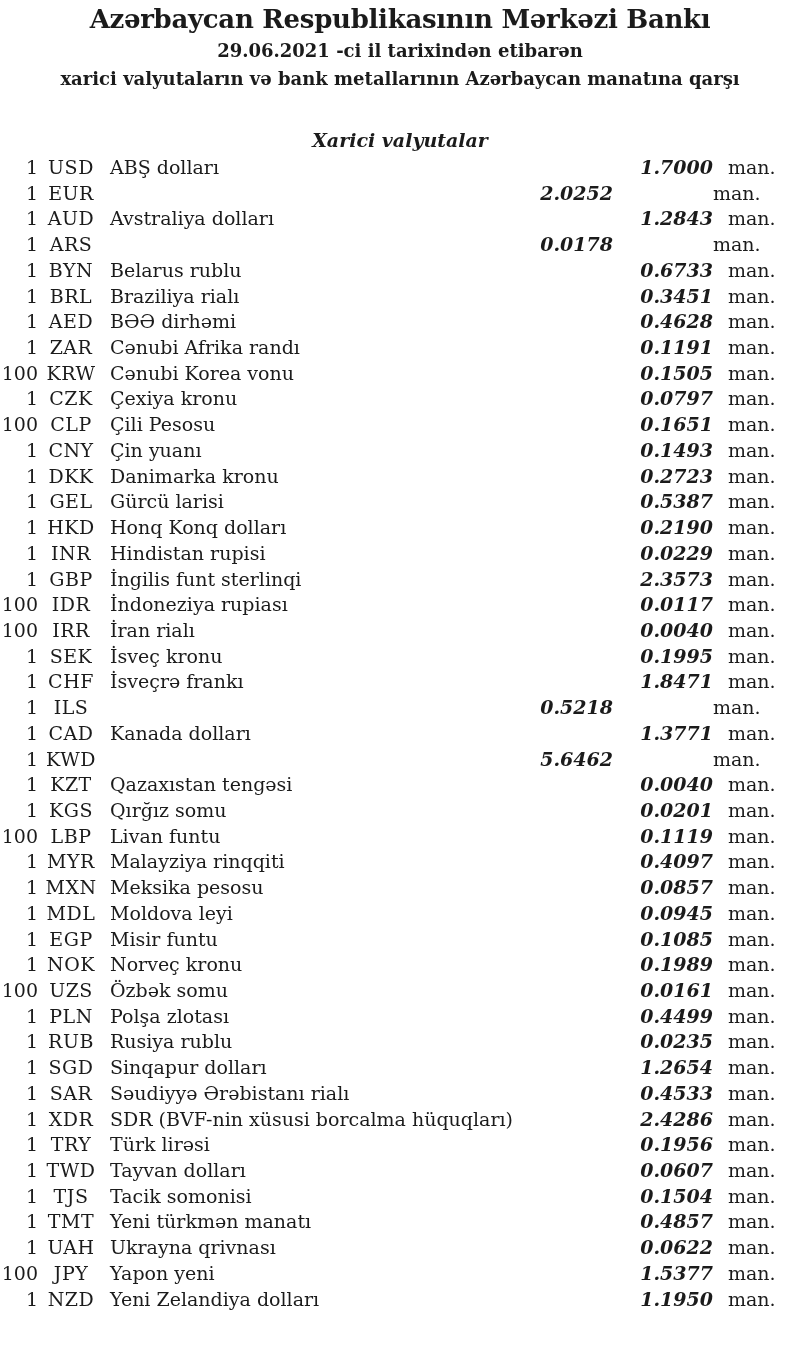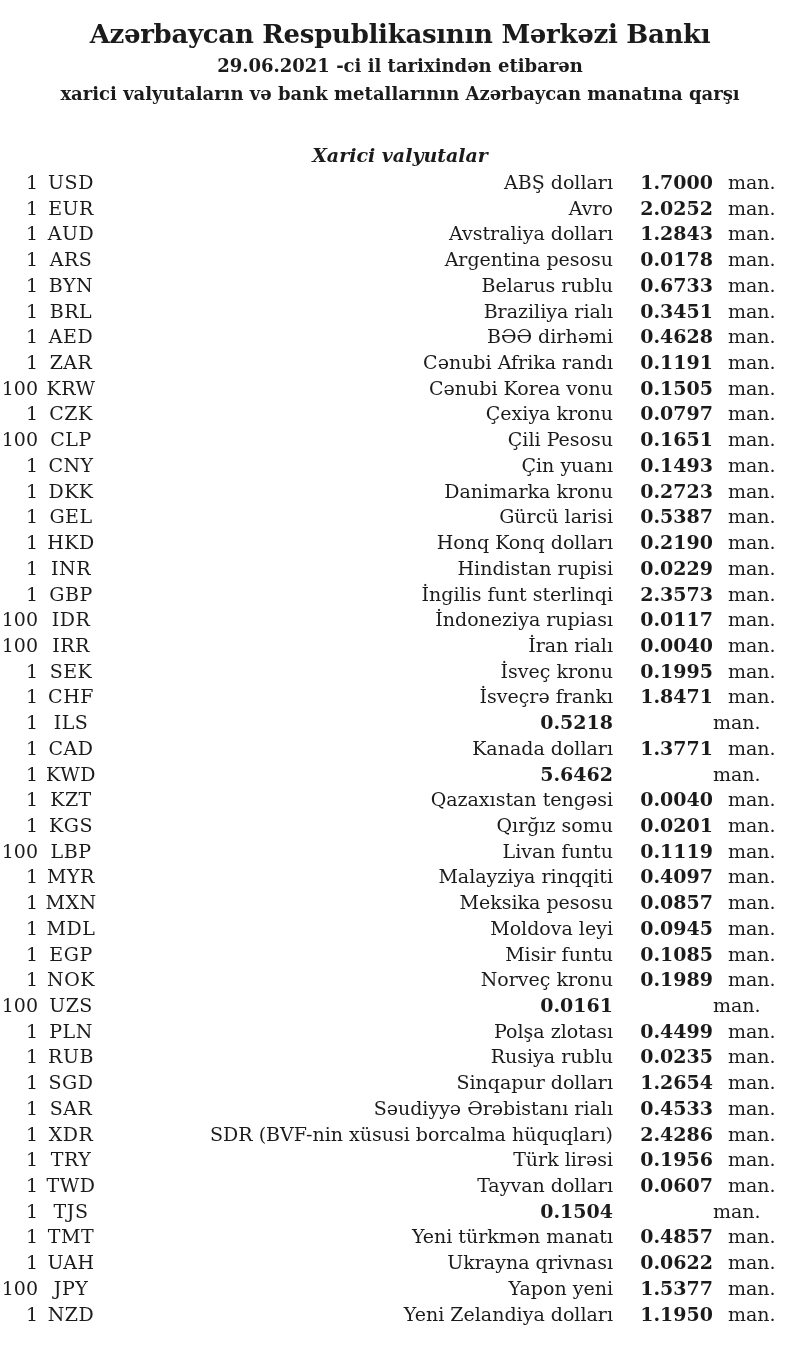--- a/index.html
+++ b/index.html
@@ -7,21 +7,21 @@
   .page {
     position: relative;
     width: 800px;
     height: 1348px;
     margin: 0 auto;
     background: #ffffff;
     color: #1b1b1b;
     font-family: "DejaVu Serif", "Liberation Serif", serif;
     overflow: hidden;
   }
-  header { padding-top: 16px; text-align: center; }
+  header { padding-top: 1px; text-align: center; }
   .bank-title {
     font-size: 26px;
     line-height: 36px;
     font-weight: bold;
     letter-spacing: -0.3px;
   }
   .sub-line {
     font-size: 18px;
     line-height: 28px;
     font-weight: bold;
@@ -44,22 +44,22 @@
   .row {
     display: grid;
     grid-template-columns: 38px 66px 1fr 100px 15px 47px;
     height: 25.73px;
     align-items: baseline;
     font-size: 19px;
     line-height: 25.73px;
   }
   .cell-qty   { text-align: right; }
   .cell-code  { text-align: center; letter-spacing: 0.5px; }
-  .cell-name  { text-align: right; padding-left: 6px; white-space: nowrap; margin-left: 31px; }
-  .cell-rate  { text-align: right; font-weight: bold; }
+  .cell-name  { text-align: left; padding-left: 6px; white-space: nowrap; }
+  .cell-rate  { text-align: right; font-weight: bold; font-style: italic; }
   .cell-gap   { }
   .cell-unit  { text-align: right; }
 </style>
 </head>
 <body>
 
 <div class="page">
 
   <header>
     <div class="bank-title">Azərbaycan Respublikasının Mərkəzi Bankı</div>
@@ -75,39 +75,37 @@
       <span class="cell-code">USD</span>
       <span class="cell-name">ABŞ dolları</span>
       <span class="cell-rate">1.7000</span>
       <span class="cell-gap"></span>
       <span class="cell-unit">man.</span>
     </div>
 
     <div class="row">
       <span class="cell-qty">1</span>
       <span class="cell-code">EUR</span>
-      <span class="cell-name">Avro</span>
       <span class="cell-rate">2.0252</span>
       <span class="cell-gap"></span>
       <span class="cell-unit">man.</span>
     </div>
 
     <div class="row">
       <span class="cell-qty">1</span>
       <span class="cell-code">AUD</span>
       <span class="cell-name">Avstraliya dolları</span>
       <span class="cell-rate">1.2843</span>
       <span class="cell-gap"></span>
       <span class="cell-unit">man.</span>
     </div>
 
     <div class="row">
       <span class="cell-qty">1</span>
       <span class="cell-code">ARS</span>
-      <span class="cell-name">Argentina pesosu</span>
       <span class="cell-rate">0.0178</span>
       <span class="cell-gap"></span>
       <span class="cell-unit">man.</span>
     </div>
 
     <div class="row">
       <span class="cell-qty">1</span>
       <span class="cell-code">BYN</span>
       <span class="cell-name">Belarus rublu</span>
       <span class="cell-rate">0.6733</span>
@@ -352,20 +350,21 @@
       <span class="cell-code">NOK</span>
       <span class="cell-name">Norveç kronu</span>
       <span class="cell-rate">0.1989</span>
       <span class="cell-gap"></span>
       <span class="cell-unit">man.</span>
     </div>
 
     <div class="row">
       <span class="cell-qty">100</span>
       <span class="cell-code">UZS</span>
+      <span class="cell-name">Özbək somu</span>
       <span class="cell-rate">0.0161</span>
       <span class="cell-gap"></span>
       <span class="cell-unit">man.</span>
     </div>
 
     <div class="row">
       <span class="cell-qty">1</span>
       <span class="cell-code">PLN</span>
       <span class="cell-name">Polşa zlotası</span>
       <span class="cell-rate">0.4499</span>
@@ -423,20 +422,21 @@
       <span class="cell-code">TWD</span>
       <span class="cell-name">Tayvan dolları</span>
       <span class="cell-rate">0.0607</span>
       <span class="cell-gap"></span>
       <span class="cell-unit">man.</span>
     </div>
 
     <div class="row">
       <span class="cell-qty">1</span>
       <span class="cell-code">TJS</span>
+      <span class="cell-name">Tacik somonisi</span>
       <span class="cell-rate">0.1504</span>
       <span class="cell-gap"></span>
       <span class="cell-unit">man.</span>
     </div>
 
     <div class="row">
       <span class="cell-qty">1</span>
       <span class="cell-code">TMT</span>
       <span class="cell-name">Yeni türkmən manatı</span>
       <span class="cell-rate">0.4857</span>

